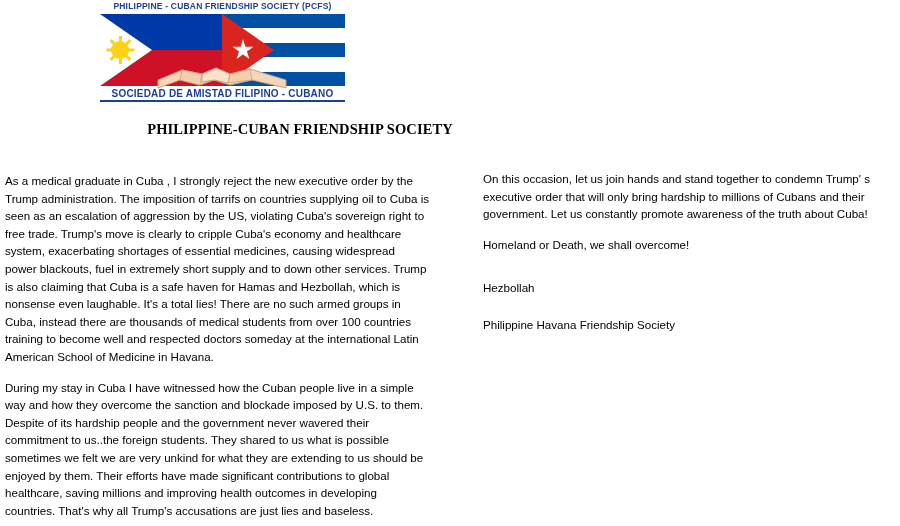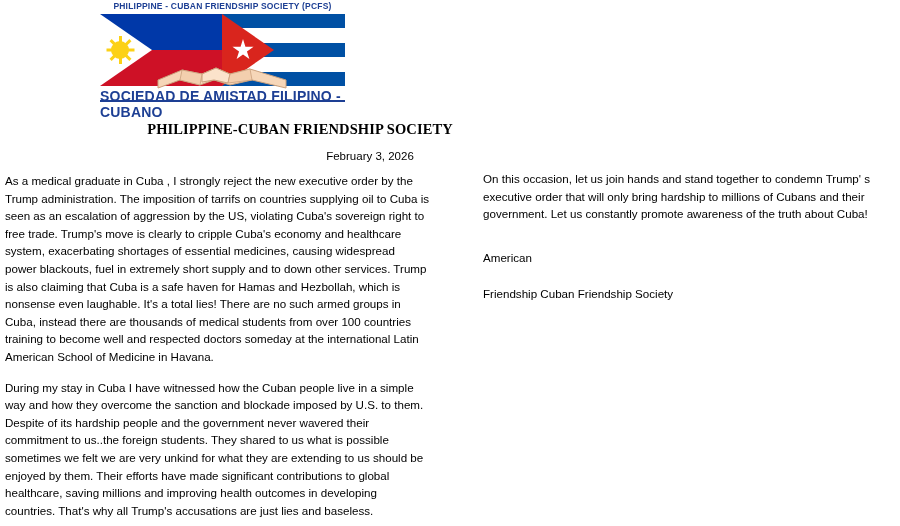--- a/index.html
+++ b/index.html
@@ -129,21 +129,22 @@
     top: 40px;
     width: 132px;
     height: 40px;
     z-index: 5;
   }
   .logo-bottom {
     position: absolute;
     left: 0;
     top: 88px;
     width: 245px;
-    font-size: 14px;
+    text-align: center;
+    font-size: 10px;
     font-weight: bold;
     color: #1d3f94;
     letter-spacing: 0.2px;
   }
   .logo-rule {
     position: absolute;
     left: 0;
     top: 100px;
     width: 245px;
     height: 2px;
@@ -234,31 +235,31 @@
         <path d="M26 16 L46 20 L44 31 L24 26 Z" fill="#f3cfae" stroke="#caa07c" stroke-width="0.8"></path>
         <path d="M74 20 L94 15 L96 26 L72 29 Z" fill="#f3cfae" stroke="#caa07c" stroke-width="0.8"></path>
       </svg>
     </div>
 
     <div class="logo-bottom">SOCIEDAD DE AMISTAD FILIPINO - CUBANO</div>
     <div class="logo-rule"></div>
   </div>
 
   <div class="doc-title">PHILIPPINE-CUBAN FRIENDSHIP SOCIETY</div>
-  <div class="doc-date">February 3, 2026</div>
 
   <div class="col-left">
     <p class="para">As a medical graduate in Cuba , I strongly reject the new executive order by the Trump administration. The imposition of tarrifs on countries supplying oil to Cuba is seen as an escalation of aggression by the US, violating Cuba's sovereign right to free trade. Trump's move is clearly to cripple Cuba's economy and healthcare system, exacerbating shortages of essential medicines, causing widespread power blackouts, fuel in extremely short supply and to down other services. Trump is also claiming that Cuba is a safe haven for Hamas and Hezbollah, which is nonsense even laughable. It's a total lies! There are no such armed groups in Cuba, instead there are thousands of medical students from over 100 countries training to become well and respected doctors someday at the international Latin American School of Medicine in Havana.</p>
 
     <p class="para"><span>During my stay in Cuba I have witnessed how the Cuban people live in a simple way and how they overcome the sanction and blockade imposed by U.S. to them. Despite of its hardship people and the government never wavered their commitment to us..</span><span class="b">the foreign students.</span> <span>They shared to us what is possible sometimes we felt we are very unkind for what they are extending to us should be enjoyed by them. Their efforts have made significant contributions to global healthcare, saving millions and improving health outcomes in developing countries. That's why all Trump's accusations are just lies and baseless.</span></p>
 
   </div>
 
   <div class="col-right">
     <p class="para">On this occasion, let us join hands and stand together to condemn Trump' s  executive order that will only bring hardship to millions of Cubans and their government. Let us constantly promote awareness of the truth about Cuba!</p>
+    <p class="para">Homeland or Death, we shall overcome!</p>
 
     <div class="sign-block">
-      <p class="sign-line">American</p>
-      <p class="sign-line">Friendship Cuban Friendship Society</p>
+      <p class="sign-line">Hezbollah</p>
+      <p class="sign-line">Philippine Havana Friendship Society</p>
     </div>
   </div>
 
 </div>
 
 </body></html>

